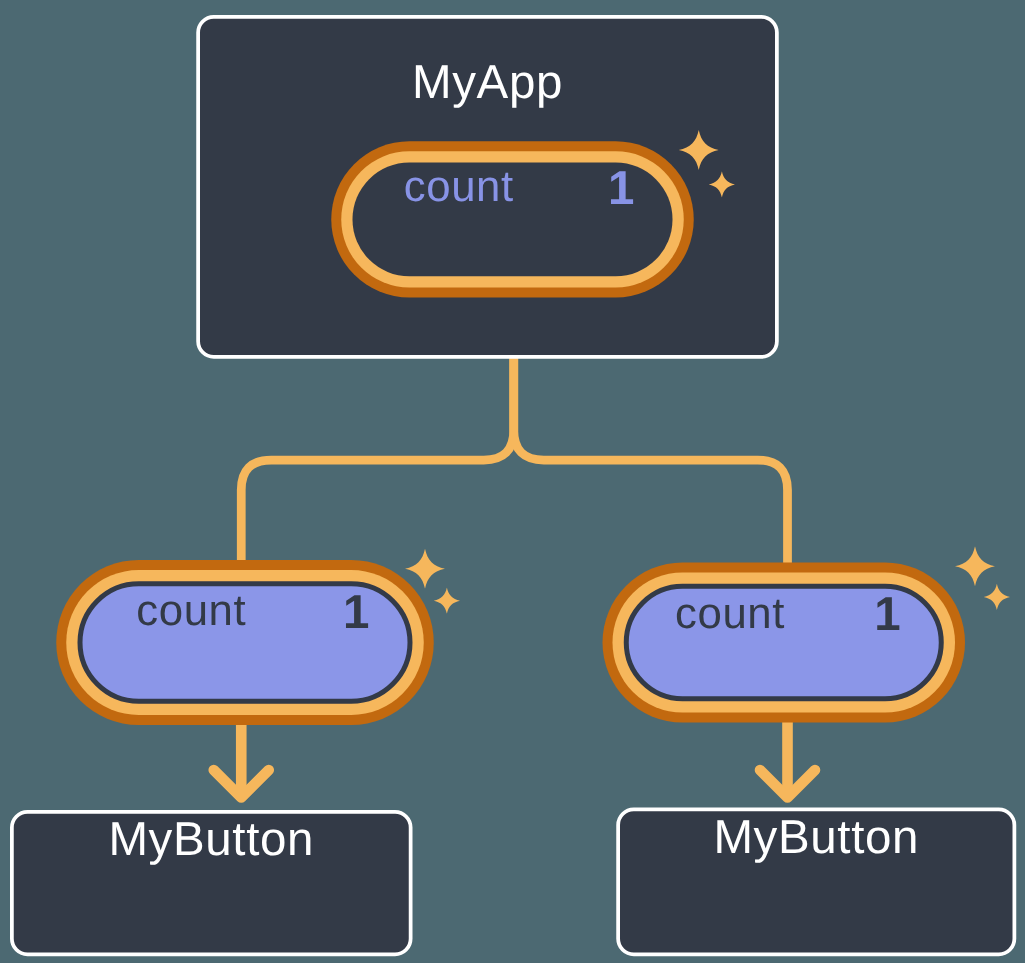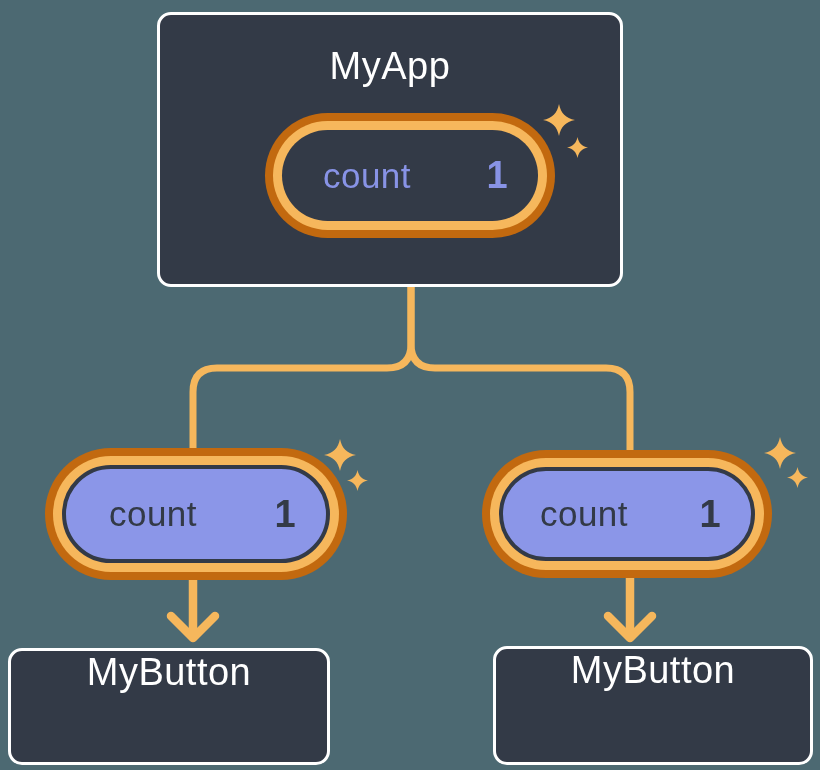--- a/index.html
+++ b/index.html
@@ -81,21 +81,21 @@
   .pill-mid {
     background: var(--ring-inner);
     border-radius: 999px;
     padding: 9px;
     width: 100%; height: 100%;
   }
   .pill-inner {
     border-radius: 999px;
     width: 100%; height: 100%;
     display: flex;
-    align-items: center;
+    align-items: flex-start;
     overflow: hidden;
   }
   .pill--parent { left: 265px; top: 113px; width: 290px; height: 125px; }
   .pill--child-left  { left: 45px;  top: 448px; width: 302px; height: 132px; }
   .pill--child-right { left: 482px; top: 450px; width: 290px; height: 128px; }
   .pill--parent .pill-inner { background: var(--pill-fill-parent); }
   .pill--parent .pill-divider { background: var(--ring-inner); }
   .pill--parent .pill-cell { color: var(--text-periwinkle); }
   .pill--child .pill-inner {
     background: var(--pill-fill-child);

